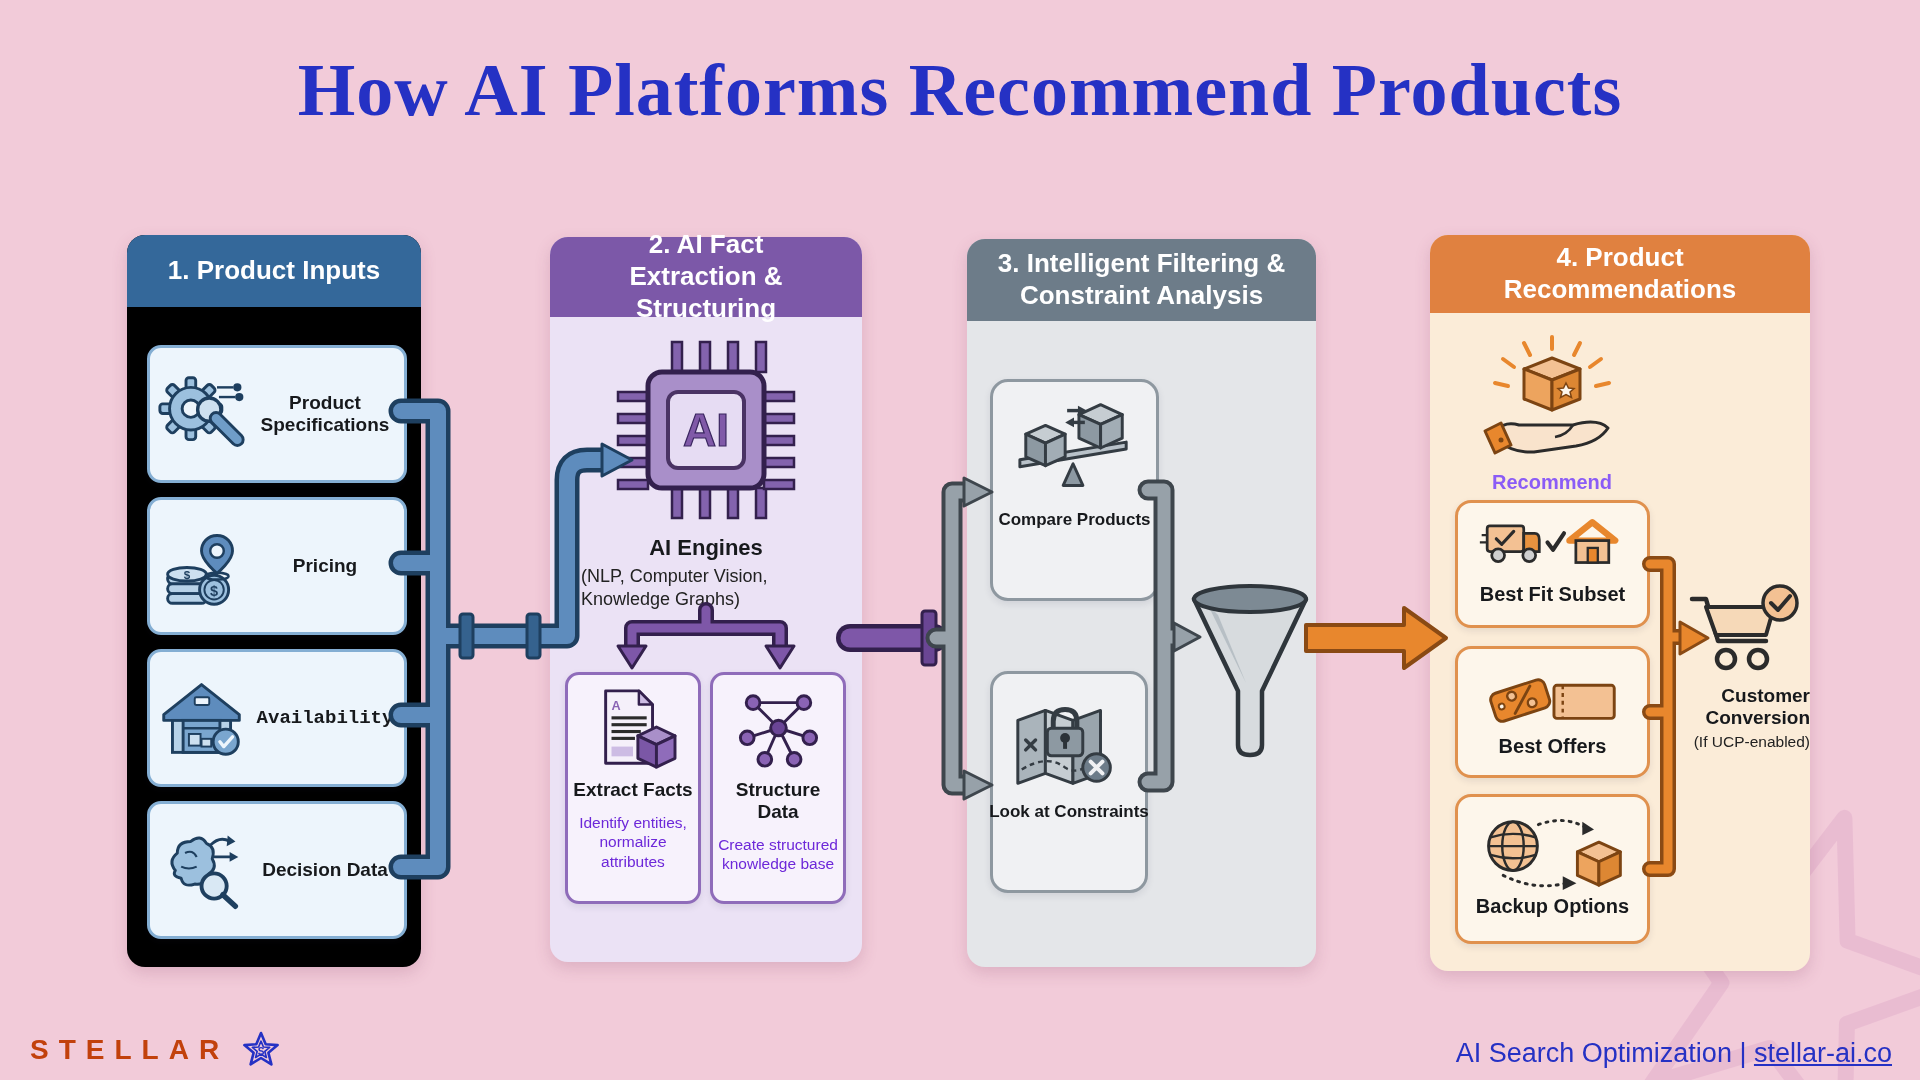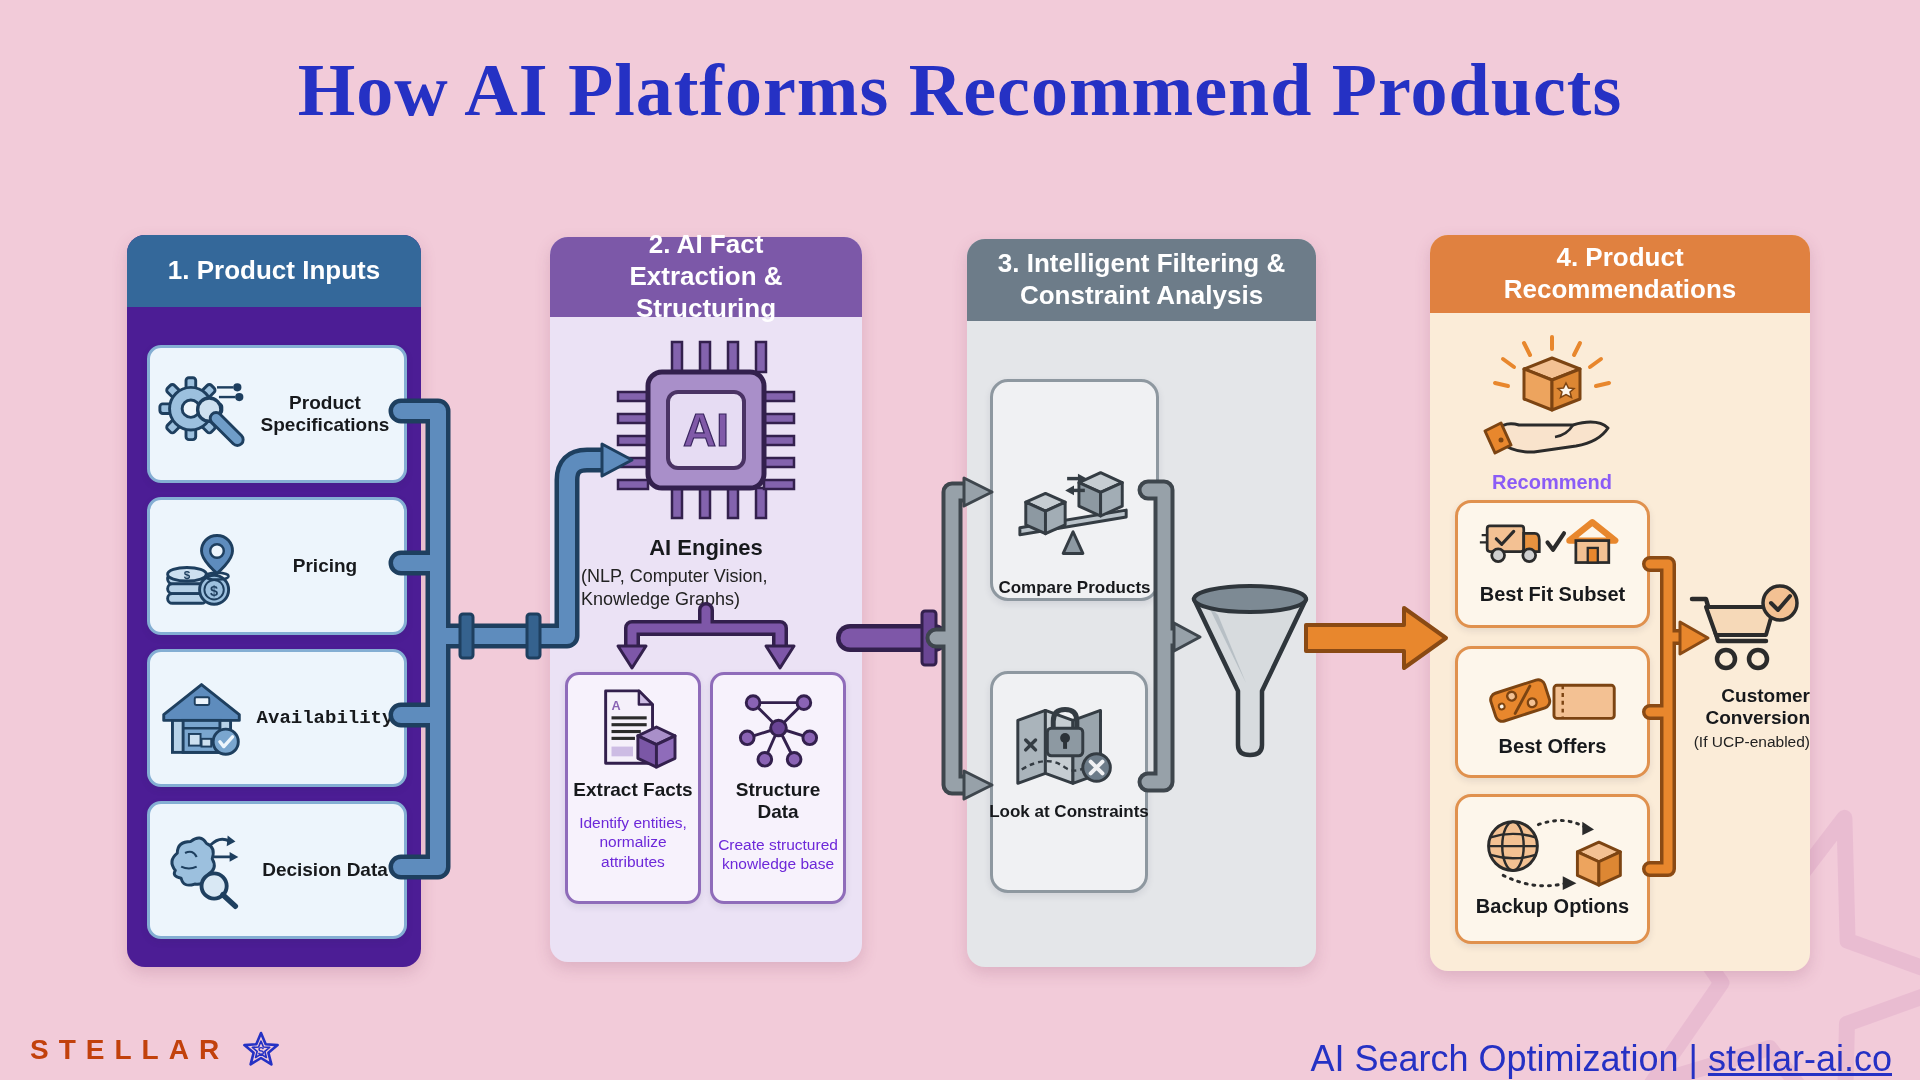--- a/index.html
+++ b/index.html
@@ -5,21 +5,21 @@
   html,body{margin:0;padding:0;}
   body{width:1920px;height:1080px;background:#f2cbd9;font-family:"Liberation Sans",sans-serif;position:relative;overflow:hidden;}
   .page{position:absolute;inset:0;}
   .title{position:absolute;top:48px;left:0;width:100%;margin:0;text-align:center;
          font-family:"Liberation Serif",serif;font-weight:700;font-size:74px;color:#2531c4;letter-spacing:1px;}
   .col{position:absolute;border-radius:18px;box-shadow:0 6px 16px rgba(120,50,90,.18);}
   .colhead{position:absolute;left:0;right:0;top:0;color:#ffffff;font-weight:700;font-size:26px;line-height:1.22;
            display:flex;align-items:center;justify-content:center;text-align:center;
            border-radius:18px 18px 0 0;}
   .card{position:absolute;box-shadow:0 3px 7px rgba(40,40,70,.10);}
-  .col1{background:#4c1d95;}
+  .col1{background:#000000;}
   .col1 .card{background:#edf5fc;border:3px solid #84aed3;border-radius:14px;display:flex;align-items:center;}
   .col1 .icbox{width:104px;display:flex;justify-content:center;flex:none;}
   .col1 .lbl{flex:1;text-align:center;font-weight:700;font-size:19px;color:#17191c;line-height:1.18;padding-right:8px;}
   .col2{background:#ebe2f5;}
   .col2 .card{background:#f7f2fc;border:3px solid #8f6cba;border-radius:14px;text-align:center;padding-top:12px;box-sizing:border-box;}
   .col2 .lbl{font-weight:700;font-size:19px;color:#17191c;margin-top:4px;}
   .col2 .desc{font-size:15.5px;color:#6d28d9;line-height:1.25;margin:12px auto 0;width:122px;}
   .engine-title{position:absolute;left:0;width:100%;text-align:center;font-weight:700;font-size:22px;color:#17191c;}
   .engine-sub{position:absolute;left:50%;transform:translateX(-50%);width:250px;text-align:left;font-size:18px;color:#222;line-height:1.25;}
   .col3{background:#e4e6e9;}
@@ -29,21 +29,21 @@
   .col4 .card{background:#fdf6eb;border:3px solid #e0914e;border-radius:16px;display:flex;flex-direction:column;align-items:center;padding-top:12px;box-sizing:border-box;}
   .col4 .lbl{font-weight:700;font-size:20px;color:#17191c;margin-top:0;}
   .recommend-lbl{position:absolute;text-align:center;font-weight:700;font-size:20px;color:#8b5cf6;}
   .outcome{position:absolute;text-align:right;}
   .outcome .olbl{font-weight:700;font-size:19px;color:#17191c;line-height:1.15;}
   .outcome .onote{font-size:15.5px;color:#222;margin-top:4px;}
   .abs{position:absolute;}
   .overlay{position:absolute;inset:0;pointer-events:none;z-index:10;}
   .brand{position:absolute;left:30px;top:1030px;display:flex;align-items:center;gap:12px;}
   .brand .bname{font-weight:700;font-size:28px;letter-spacing:10px;color:#c2410c;}
-  .footright{position:absolute;right:28px;top:1038px;font-size:36px;color:#2531c4;}
+  .footright{position:absolute;right:28px;top:1038px;font-size:27px;color:#2531c4;}
   .footright a{color:#2531c4;}
   .wm{position:absolute;right:-55px;bottom:-70px;opacity:.5;z-index:0;}
 </style>
 </head>
 <body>
 
 <div class="page">
 
   <svg class="wm" width="360" height="360" viewBox="0 0 360 360">
     <g transform="rotate(18 180 180)">
@@ -213,21 +213,21 @@
         </svg>
       </span>
       <div class="lbl">Structure Data</div>
       <div class="desc">Create structured knowledge base</div>
     </div>
   </section>
 
   <section class="col col3" style="left:967px;top:239px;width:349px;height:728px;">
     <header class="colhead" style="height:82px;background:#6d7c89;padding:0 30px;">3. Intelligent Filtering &amp; Constraint Analysis</header>
 
-    <div class="card" style="left:23px;top:140px;width:169px;height:222px;justify-content:flex-end;">
+    <div class="card" style="left:23px;top:140px;width:169px;height:222px;">
       <span>
         <svg width="126" height="100" viewBox="0 0 128 100">
           <polygon points="8,62 116,44 116,51 8,69" fill="#b9c2c9" stroke="#343c43" stroke-width="3" stroke-linejoin="round"></polygon>
           <polygon points="52,88 72,88 62,66" fill="#8d99a2" stroke="#343c43" stroke-width="3" stroke-linejoin="round"></polygon>
           <g stroke="#343c43" stroke-width="3" stroke-linejoin="round">
             <polygon points="14,36 34,27 54,36 34,45" fill="#c6cdd2"></polygon>
             <polygon points="14,36 34,45 34,68 14,59" fill="#8d99a2"></polygon>
             <polygon points="34,45 54,36 54,59 34,68" fill="#a2adb5"></polygon>
             <polygon points="68,16 90,6 112,16 90,26" fill="#c6cdd2"></polygon>
             <polygon points="68,16 90,26 90,50 68,40" fill="#8d99a2"></polygon>

